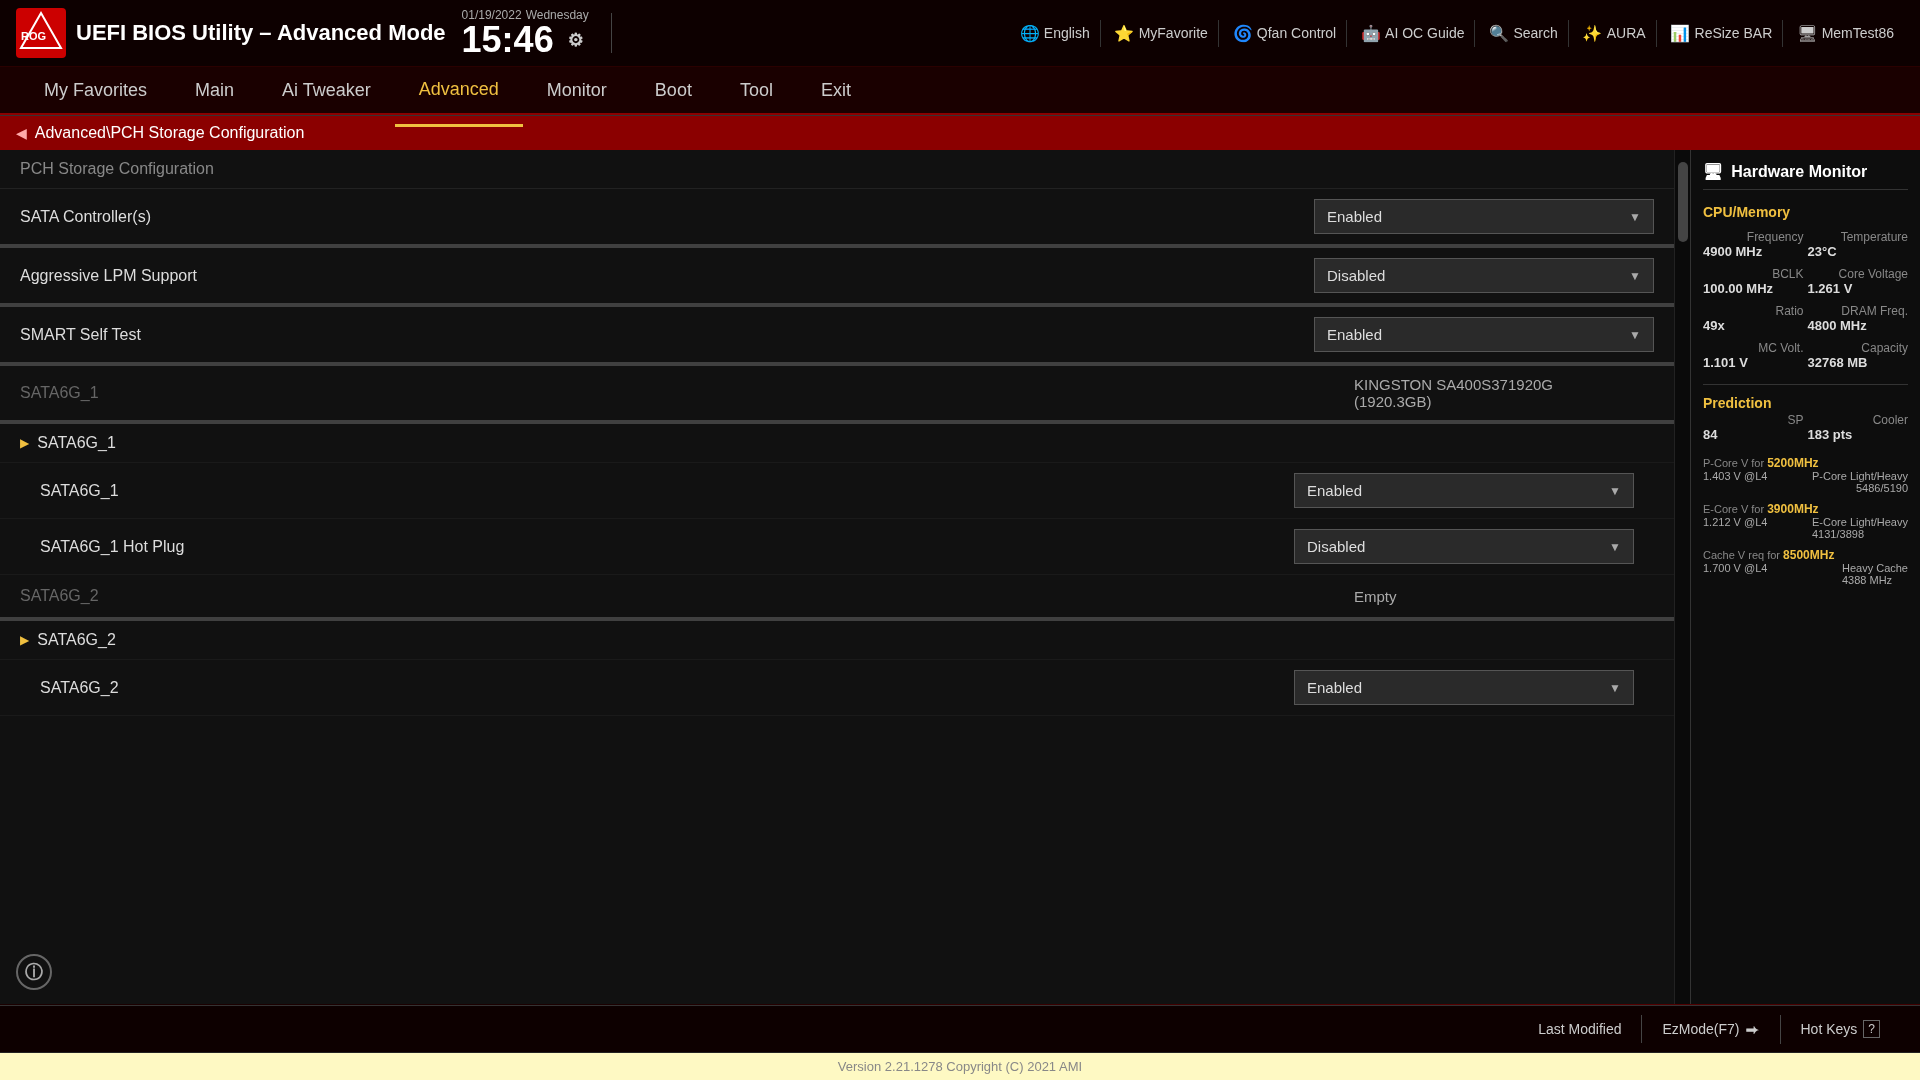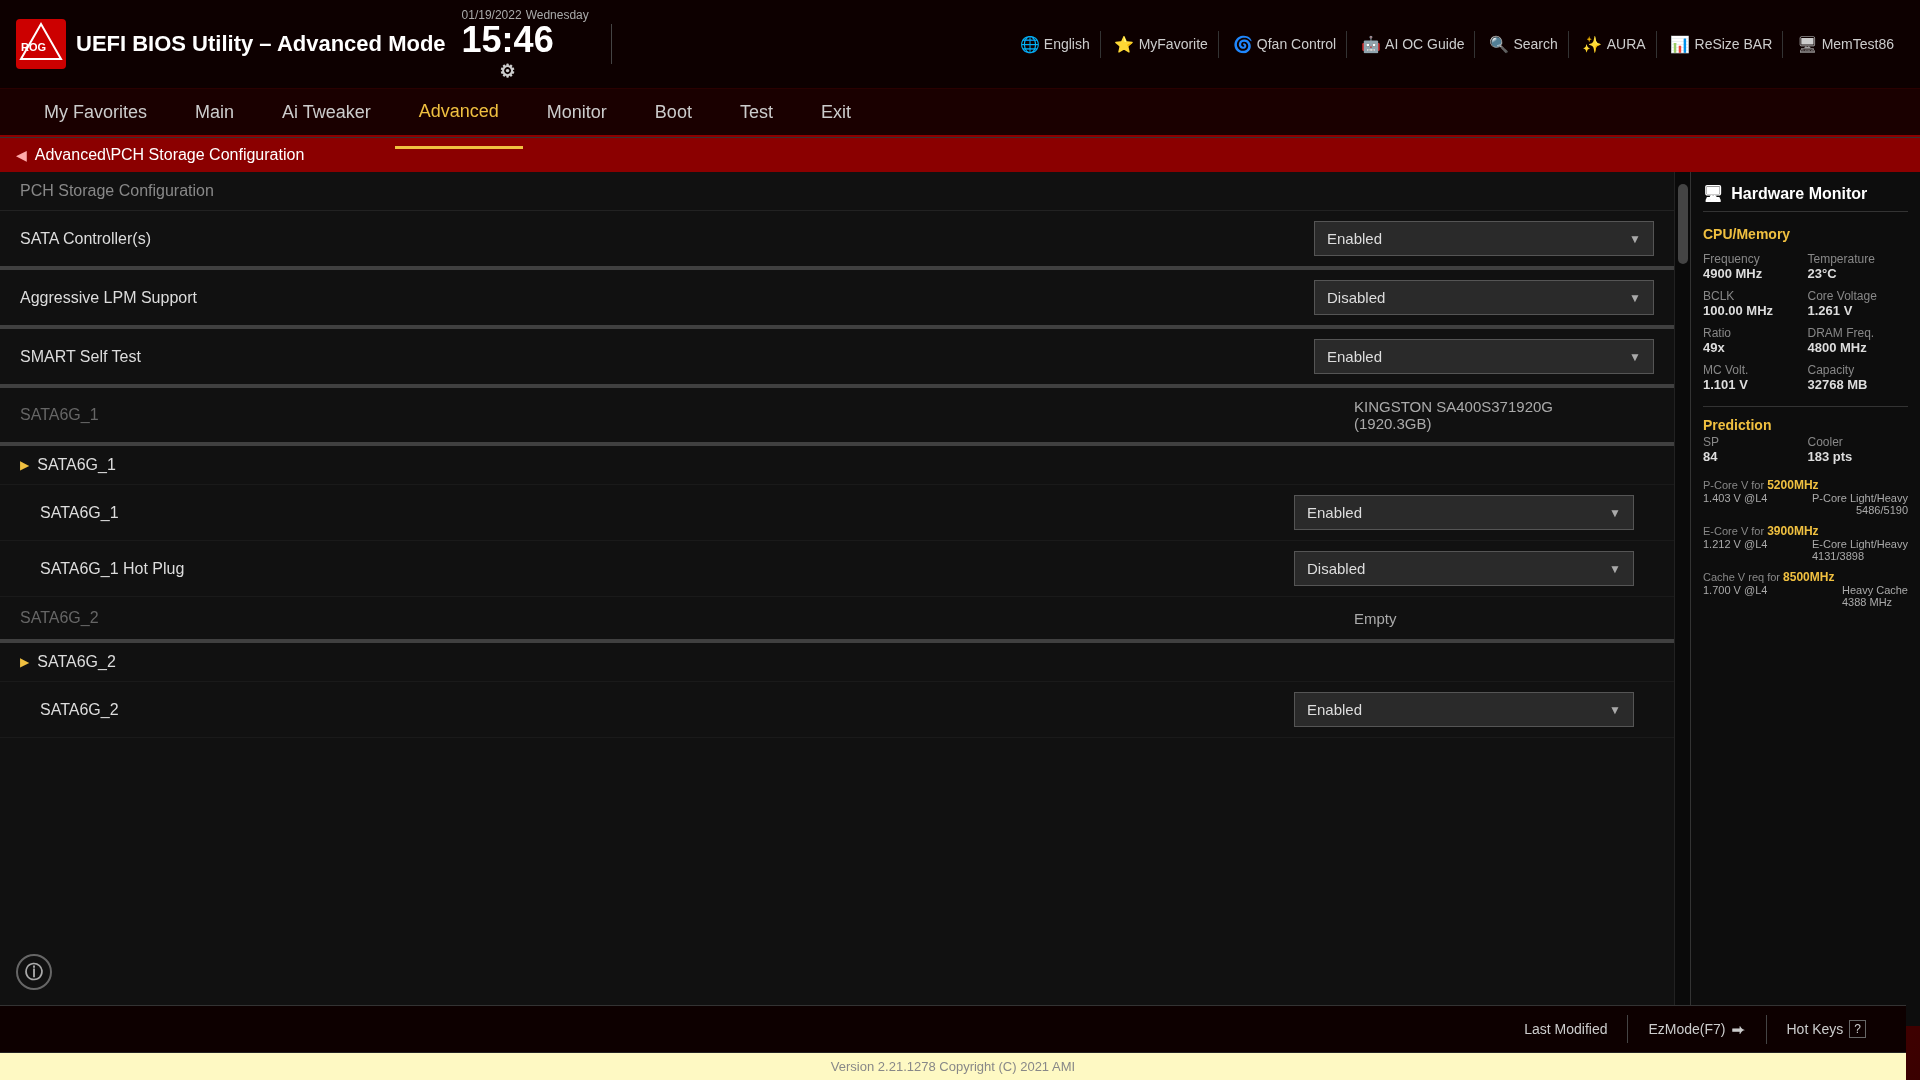--- a/index.html
+++ b/index.html
@@ -84,22 +84,21 @@
       font-size: 12px;
       min-width: 90px;
     }
     .time-display {
       font-size: 36px;
       font-weight: bold;
       color: #fff;
       line-height: 1;
       display: flex;
       align-items: center;
-      gap: 4px;
-      flex-direction: column;
+      gap: 14px;
     }
     .time-display .gear-icon { font-size: 18px; color: #ccc; }
 
     .divider-v {
       width: 1px;
       height: 40px;
       background: #444;
       margin: 0 6px;
     }
 
@@ -262,20 +261,21 @@
     }
     .hw-grid {
       display: grid;
       grid-template-columns: 1fr 1fr;
       gap: 8px 4px;
       margin-bottom: 14px;
     }
     .hw-cell-label {
       color: #888;
       font-size: 12px;
+      text-align: right;
     }
     .hw-cell-value {
       color: #ddd;
       font-size: 13px;
       font-weight: bold;
     }
     .hw-divider {
       height: 1px;
       background: #333;
       margin: 10px 0;
@@ -301,21 +301,21 @@
     .hw-pred-subvalue {
       color: #aaa;
       font-size: 11px;
     }
 
     
     .footer {
       position: absolute;
       bottom: 0;
       left: 0;
-      right: 14px;
+      right: 0;
       z-index: 10;
     }
     .footer-bar {
       background: #0d0000;
       border-top: 1px solid #333;
       padding: 8px 20px;
       display: flex;
       align-items: center;
       justify-content: flex-end;
       gap: 0;
@@ -423,21 +423,21 @@
     </div>
   </div>
 
   <nav class="nav-menu">
     <div class="nav-item">My Favorites</div>
     <div class="nav-item">Main</div>
     <div class="nav-item">Ai Tweaker</div>
     <div class="nav-item active">Advanced</div>
     <div class="nav-item">Monitor</div>
     <div class="nav-item">Boot</div>
-    <div class="nav-item">Test</div>
+    <div class="nav-item">Tool</div>
     <div class="nav-item">Exit</div>
   </nav>
 </div>
 
 <div class="breadcrumb-bar">
   <span class="breadcrumb-arrow">◀</span>
   <span>Advanced\PCH Storage Configuration</span>
 </div>
 
 <div class="main-layout">

